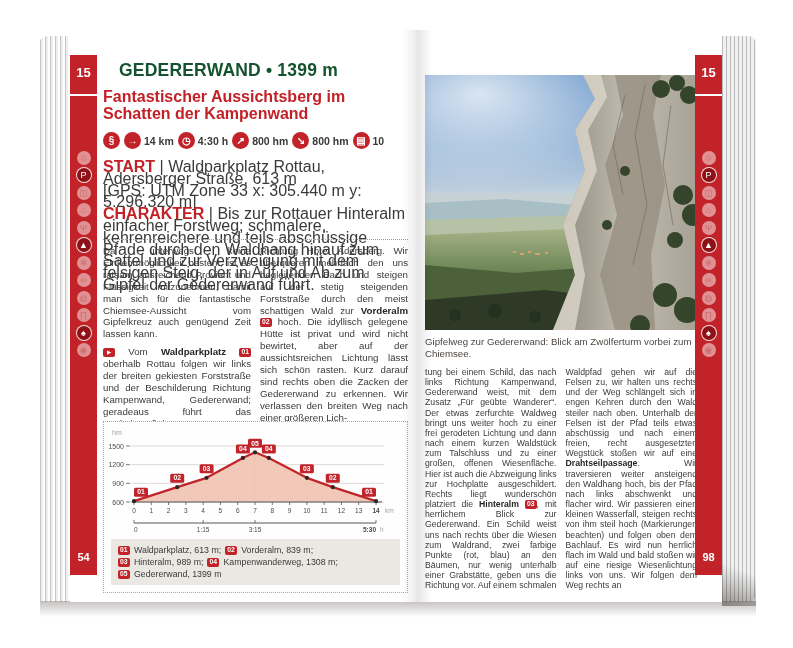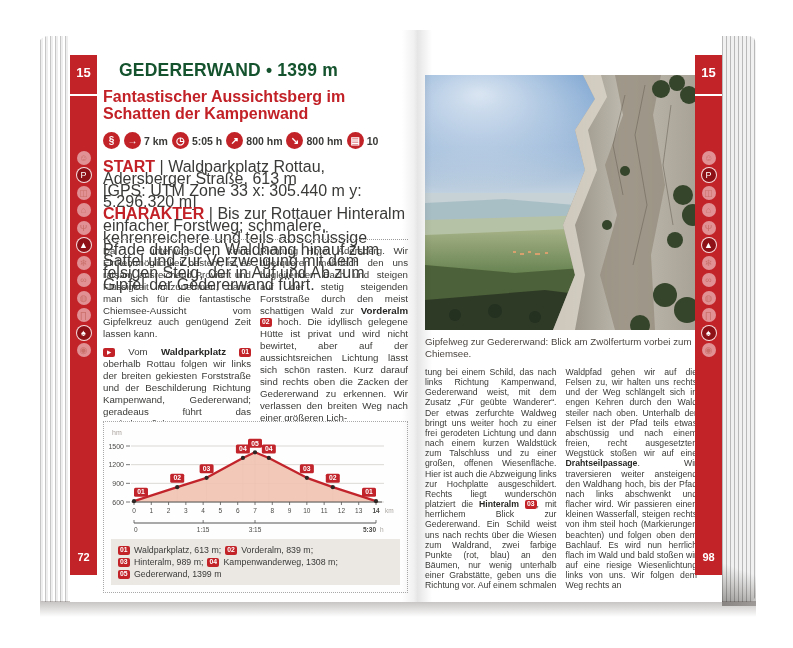--- a/index.html
+++ b/index.html
@@ -89,37 +89,37 @@
           <div class="s-icon inactive">⌂</div>
           <div class="s-icon inactive">Ψ</div>
           <div class="s-icon active">▲</div>
           <div class="s-icon inactive">❄</div>
           <div class="s-icon inactive">∞</div>
           <div class="s-icon inactive">◍</div>
           <div class="s-icon inactive">∏</div>
           <div class="s-icon active">♠</div>
           <div class="s-icon inactive">◉</div>
         </div>
-      <div class="pagenum">72</div>
+      <div class="pagenum">54</div>
     </div>
 
     <div class="abs content-left">
       <div class="abs title">GEDERERWAND • 1399 m</div>
       <div class="abs subtitle">Fantastischer Aussichtsberg im Schatten der Kampenwand</div>
       <div class="abs stats">
           <div class="stat">
             <div class="stat-ic">§</div>
           </div>
           <div class="stat">
             <div class="stat-ic">→</div>
-            <span>7 km</span>
+            <span>14 km</span>
           </div>
           <div class="stat">
             <div class="stat-ic">◷</div>
-            <span>5:05 h</span>
+            <span>4:30 h</span>
           </div>
           <div class="stat">
             <div class="stat-ic">↗</div>
             <span>800 hm</span>
           </div>
           <div class="stat">
             <div class="stat-ic">↘</div>
             <span>800 hm</span>
           </div>
           <div class="stat">

